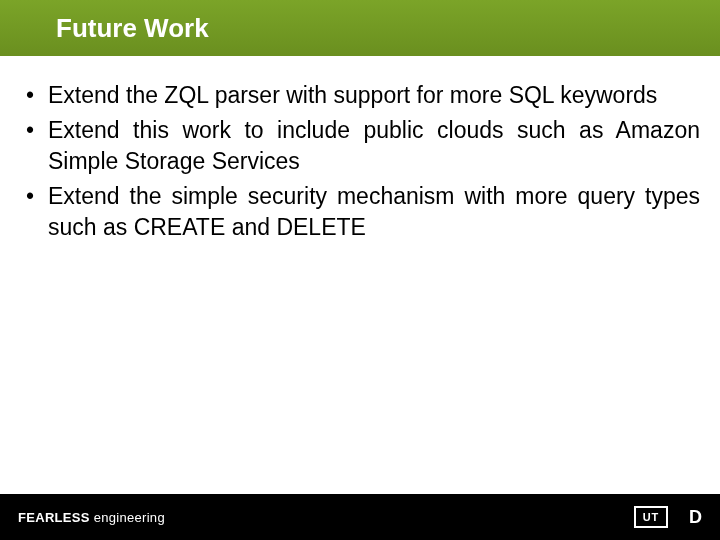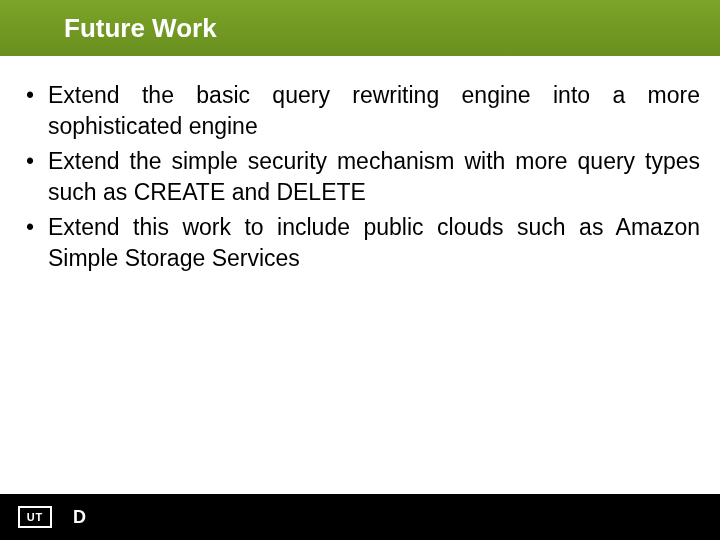--- a/index.html
+++ b/index.html
@@ -1,42 +1,45 @@
 <!DOCTYPE html>
 <html><head>
 <meta charset="utf-8">
 <style>
 html,body{margin:0;padding:0}
 body{width:720px;height:540px;font-family:Arial,Helvetica,sans-serif;background:#fff;position:relative;overflow:hidden}
 .hbar{background:#6b8e23;background:linear-gradient(#7ba428,#6a8f1f);height:56px;display:flex;align-items:center;padding-left:48px}
-.hbar h1{color:#fff;font-size:26px;font-weight:bold;margin:16px}
+.hbar h1{color:#fff;font-size:26px;font-weight:bold;margin:8px}
 .content{padding:24px 20px 0 20px}
 ul{list-style:none;margin:0;padding:0}
 li{position:relative;padding-left:28px;font-size:23px;line-height:1.35;color:#000;margin-bottom:4px;text-align:justify}
 li::before{content:"•";position:absolute;left:6px;top:0;font-size:23px;color:#000}
 .footer{position:absolute;left:0;right:0;bottom:0;height:46px;background:#000;display:flex;align-items:center;justify-content:space-between;padding:0 18px}
 .brand{color:#fff;font-size:13px;letter-spacing:.3px}
 .brand b{font-weight:bold}
 .logo{display:flex;align-items:center;gap:19px}
 .logo .box{width:30px;height:18px;border:2px solid #fff;display:flex;align-items:center;justify-content:center;color:#fff;font-size:11px;font-weight:bold;letter-spacing:1px}
 .logo .d{color:#fff;font-size:18px;font-weight:bold;margin-left:2px}
 </style>
 </head>
 <body>
 
 <div class="hbar">
   <h1>Future Work</h1>
 </div>
 
 <div class="content">
   <ul>
-    <li>Extend the basic query rewriting engine into a more sophisticated engine</li>
+    <li>Extend the ZQL parser with support for more SQL keywords</li>
+    <li>Extend this work to include public clouds such as Amazon Simple Storage Services</li>
     <li>Extend the simple security mechanism with more query types such as CREATE and DELETE</li>
-    <li>Extend this work to include public clouds such as Amazon Simple Storage Services</li>
   </ul>
 </div>
 
 <div class="footer">
+  <div class="brand">
+    <b>FEARLESS</b><span> engineering</span>
+  </div>
   <div class="logo">
     <div class="box">UT</div>
     <div class="d">D</div>
   </div>
 </div>
 
 </body></html>

